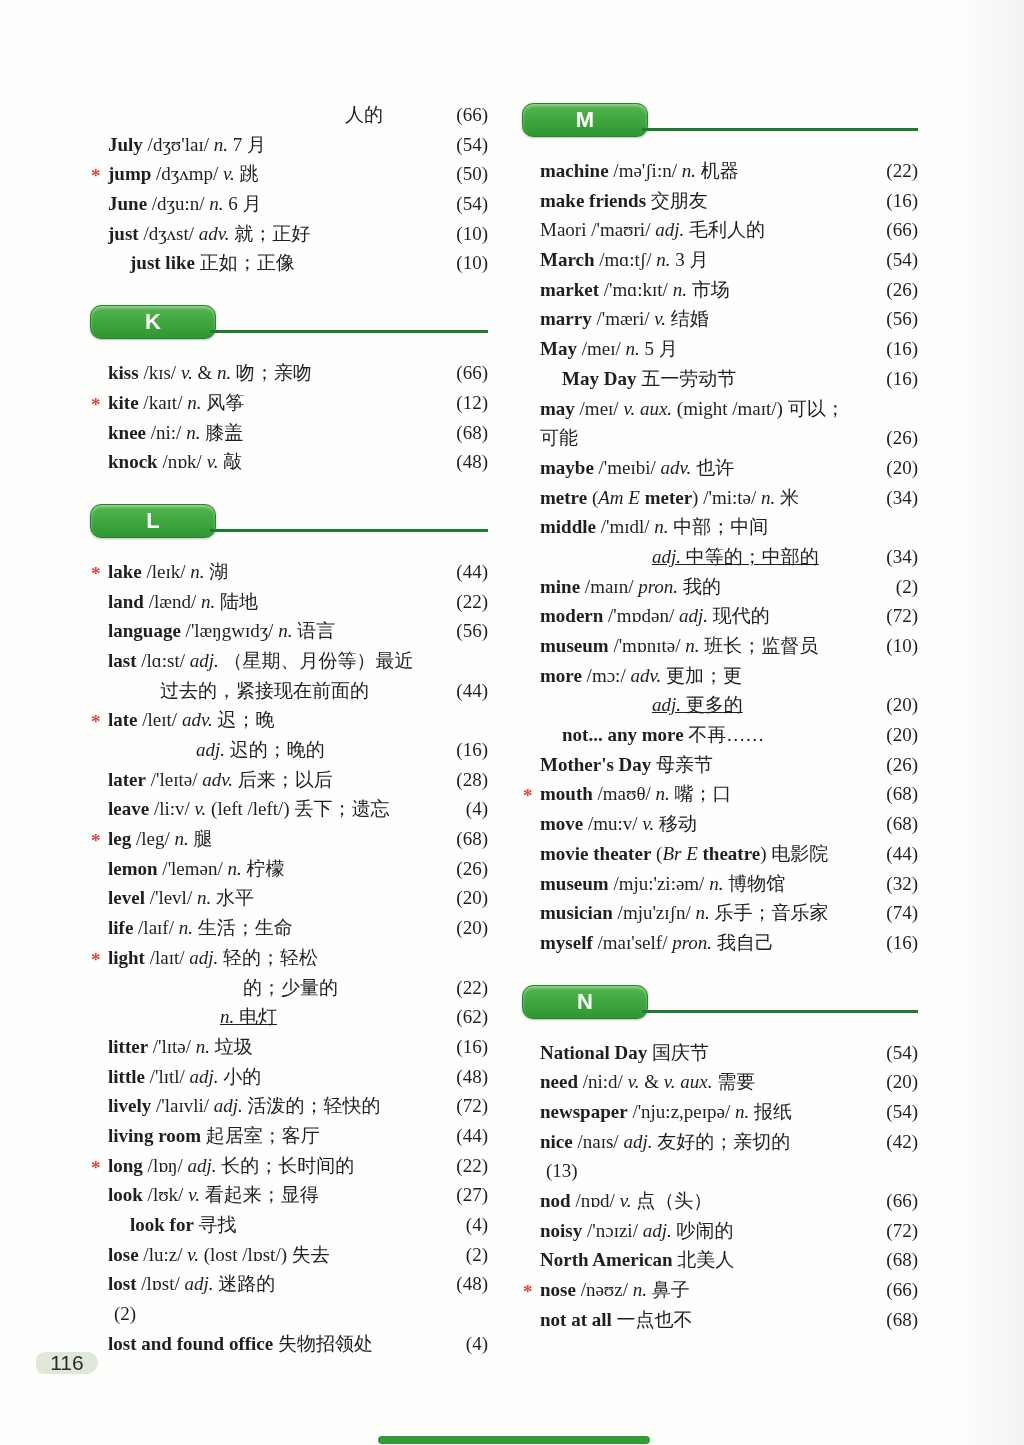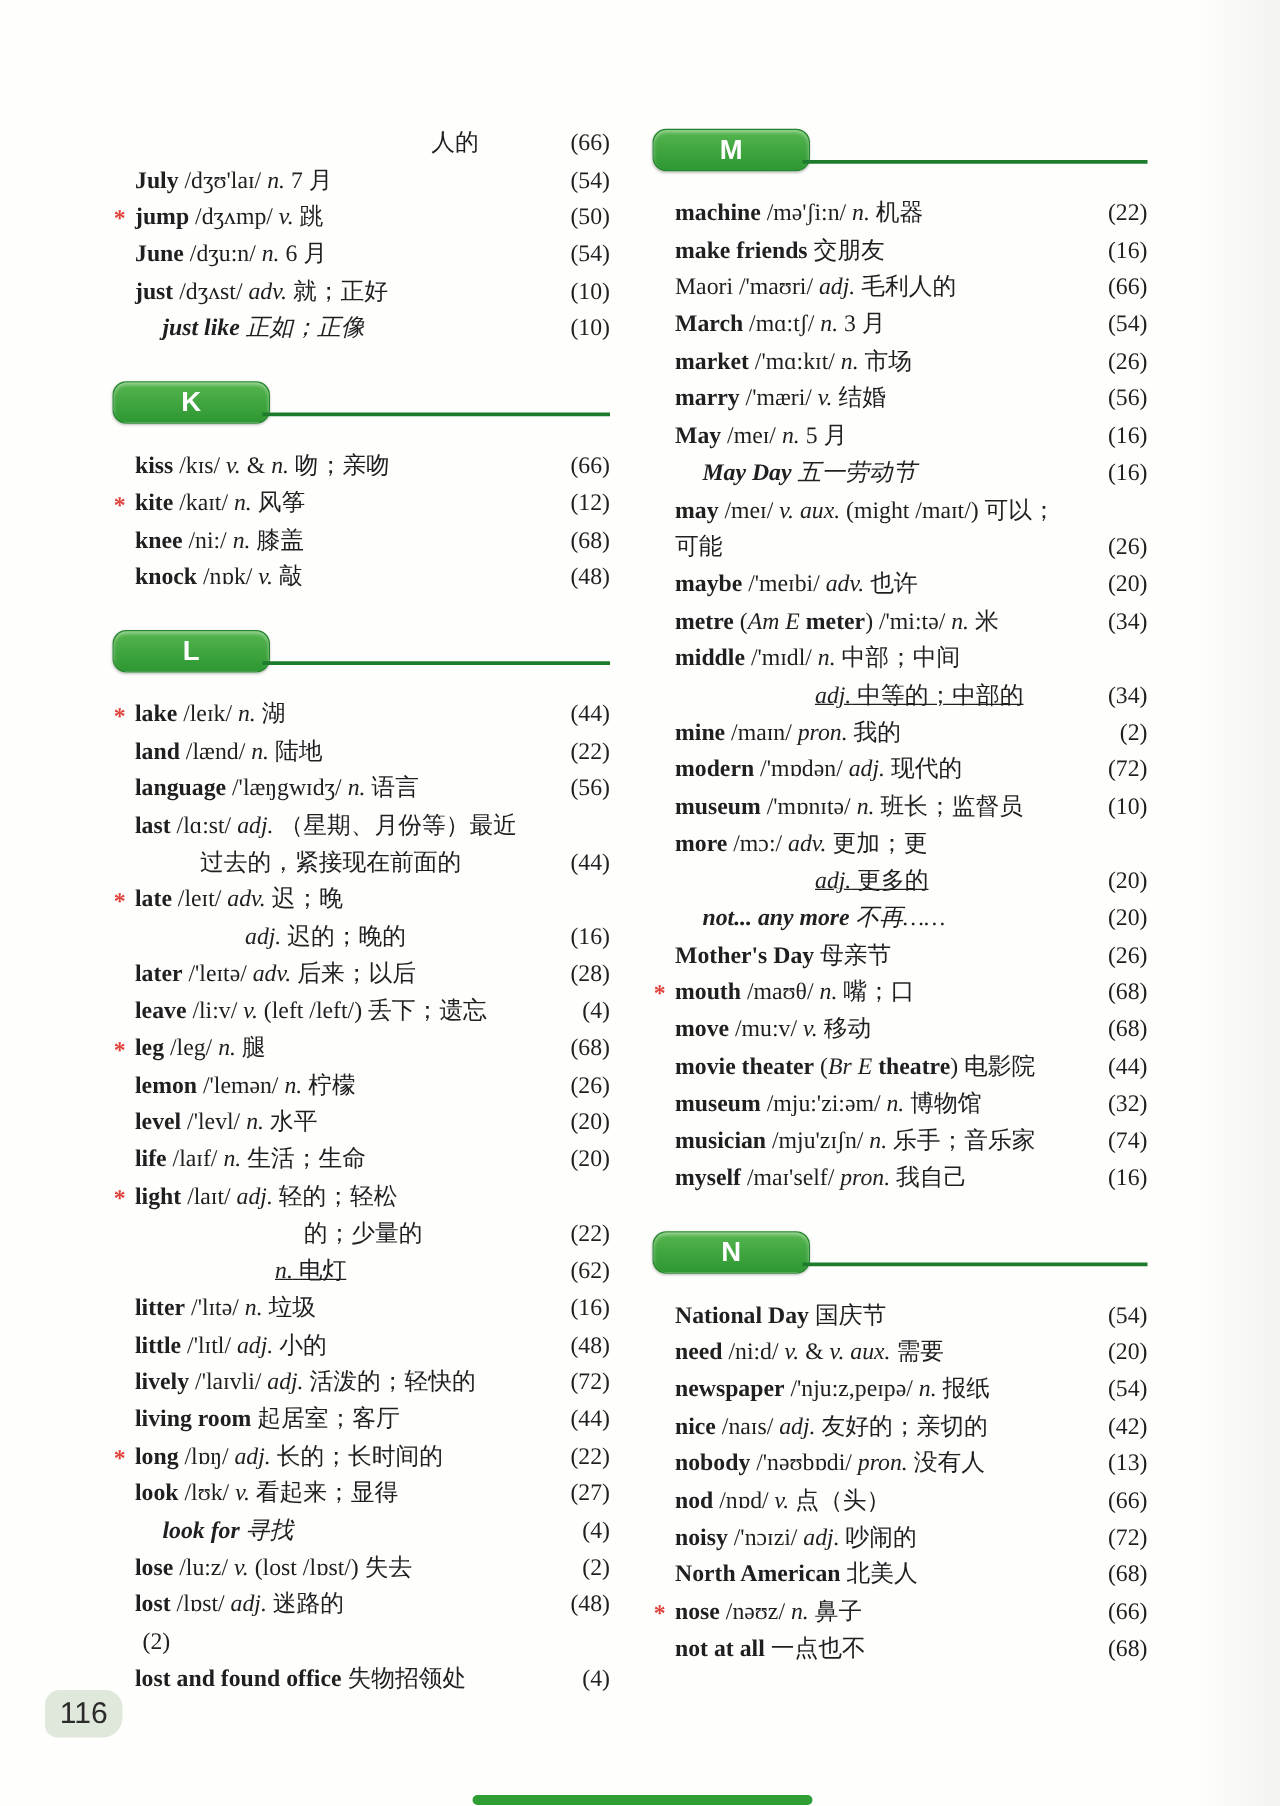--- a/index.html
+++ b/index.html
@@ -14,45 +14,45 @@
   .col-right{left:540px;width:378px;}
   .entry{position:relative;}
   .line{display:flex;justify-content:space-between;align-items:baseline;
     height:29.7px;line-height:29.7px;font-size:19px;white-space:nowrap;}
   .content{display:inline-block;}
   .pg{margin-left:6px;}
   .b{font-weight:bold;}
   .i{font-style:italic;}
   .p{}
   .ind0{padding-left:0;}
-  .ind1{padding-left:22px;font-style:italic;}
+  .ind1{padding-left:22px;}
   .ind2{padding-left:52px;}
   .ind3{padding-left:88px;}
   .ind4{padding-left:112px;text-decoration:underline;}
   .ind5{padding-left:135px;}
   .ind6{padding-left:237px;text-align:right;}
   .star{position:absolute;left:-17px;top:2px;font-weight:bold;font-size:19px;
     line-height:29.7px;color:var(--star,#e0413a);}
   .section-header{position:relative;height:34px;margin:27px 0 19px -18px;}
   .col-right .section-header:first-child{margin-top:3px;}
   .pill{
     position:absolute;left:0;top:0;width:126px;height:34px;border-radius:11px;
     background:linear-gradient(to bottom, var(--pill_top,#55b54e), var(--pill_bottom,#2d9732));
     border:1px solid var(--pill_border,#23852b);
     box-shadow:inset 0 2px 3px rgba(255,255,255,.4), 0 1px 2px rgba(0,0,0,.25);
     color:#fff;font-family:"Liberation Sans",sans-serif;font-weight:bold;
     font-size:22px;text-align:center;line-height:32px;box-sizing:border-box;
   }
   .rule{position:absolute;left:120px;right:0;bottom:6px;height:3px;
     background:var(--rule,#1d7b2c);}
   .page-badge{
-    position:absolute;left:36px;top:1352px;width:62px;height:38px;
+    position:absolute;left:36px;top:1352px;width:62px;height:22px;
     background:var(--badge_bg,#dfe8da);border-radius:12px 14px 16px 10px;
     display:flex;align-items:center;justify-content:center;
-    font-family:"Liberation Sans",sans-serif;font-size:24px;color:#2b2b2b;
+    font-family:"Liberation Sans",sans-serif;font-size:21px;color:#2b2b2b;
   }
   .bottom-bar{
     position:absolute;left:378px;bottom:1px;width:272px;height:8px;border-radius:4px;
     background:var(--bar,#2f9e35);
   }
 </style>
 </head>
 <body>
 
 <div class="page">
@@ -465,21 +465,20 @@
         </div>
       </div>
       <div class="entry">
         <div class="line">
           <span class="content ind0"><span class="b">nice</span><span class="p"> /naɪs/ </span><span class="i">adj.</span><span class="p"> 友好的；亲切的</span></span>
           <span class="pg">(42)</span>
         </div>
       </div>
       <div class="entry">
         <div class="line">
-          <span class="content ind0"><span class="b">nobody</span><span class="p"> /'nəʊbɒdi/ </span><span class="i">pron.</span><span class="p"> 没有人</span></span>
           <span class="pg">(13)</span>
         </div>
       </div>
       <div class="entry">
         <div class="line">
           <span class="content ind0"><span class="b">nod</span><span class="p"> /nɒd/ </span><span class="i">v.</span><span class="p"> 点（头）</span></span>
           <span class="pg">(66)</span>
         </div>
       </div>
       <div class="entry">

